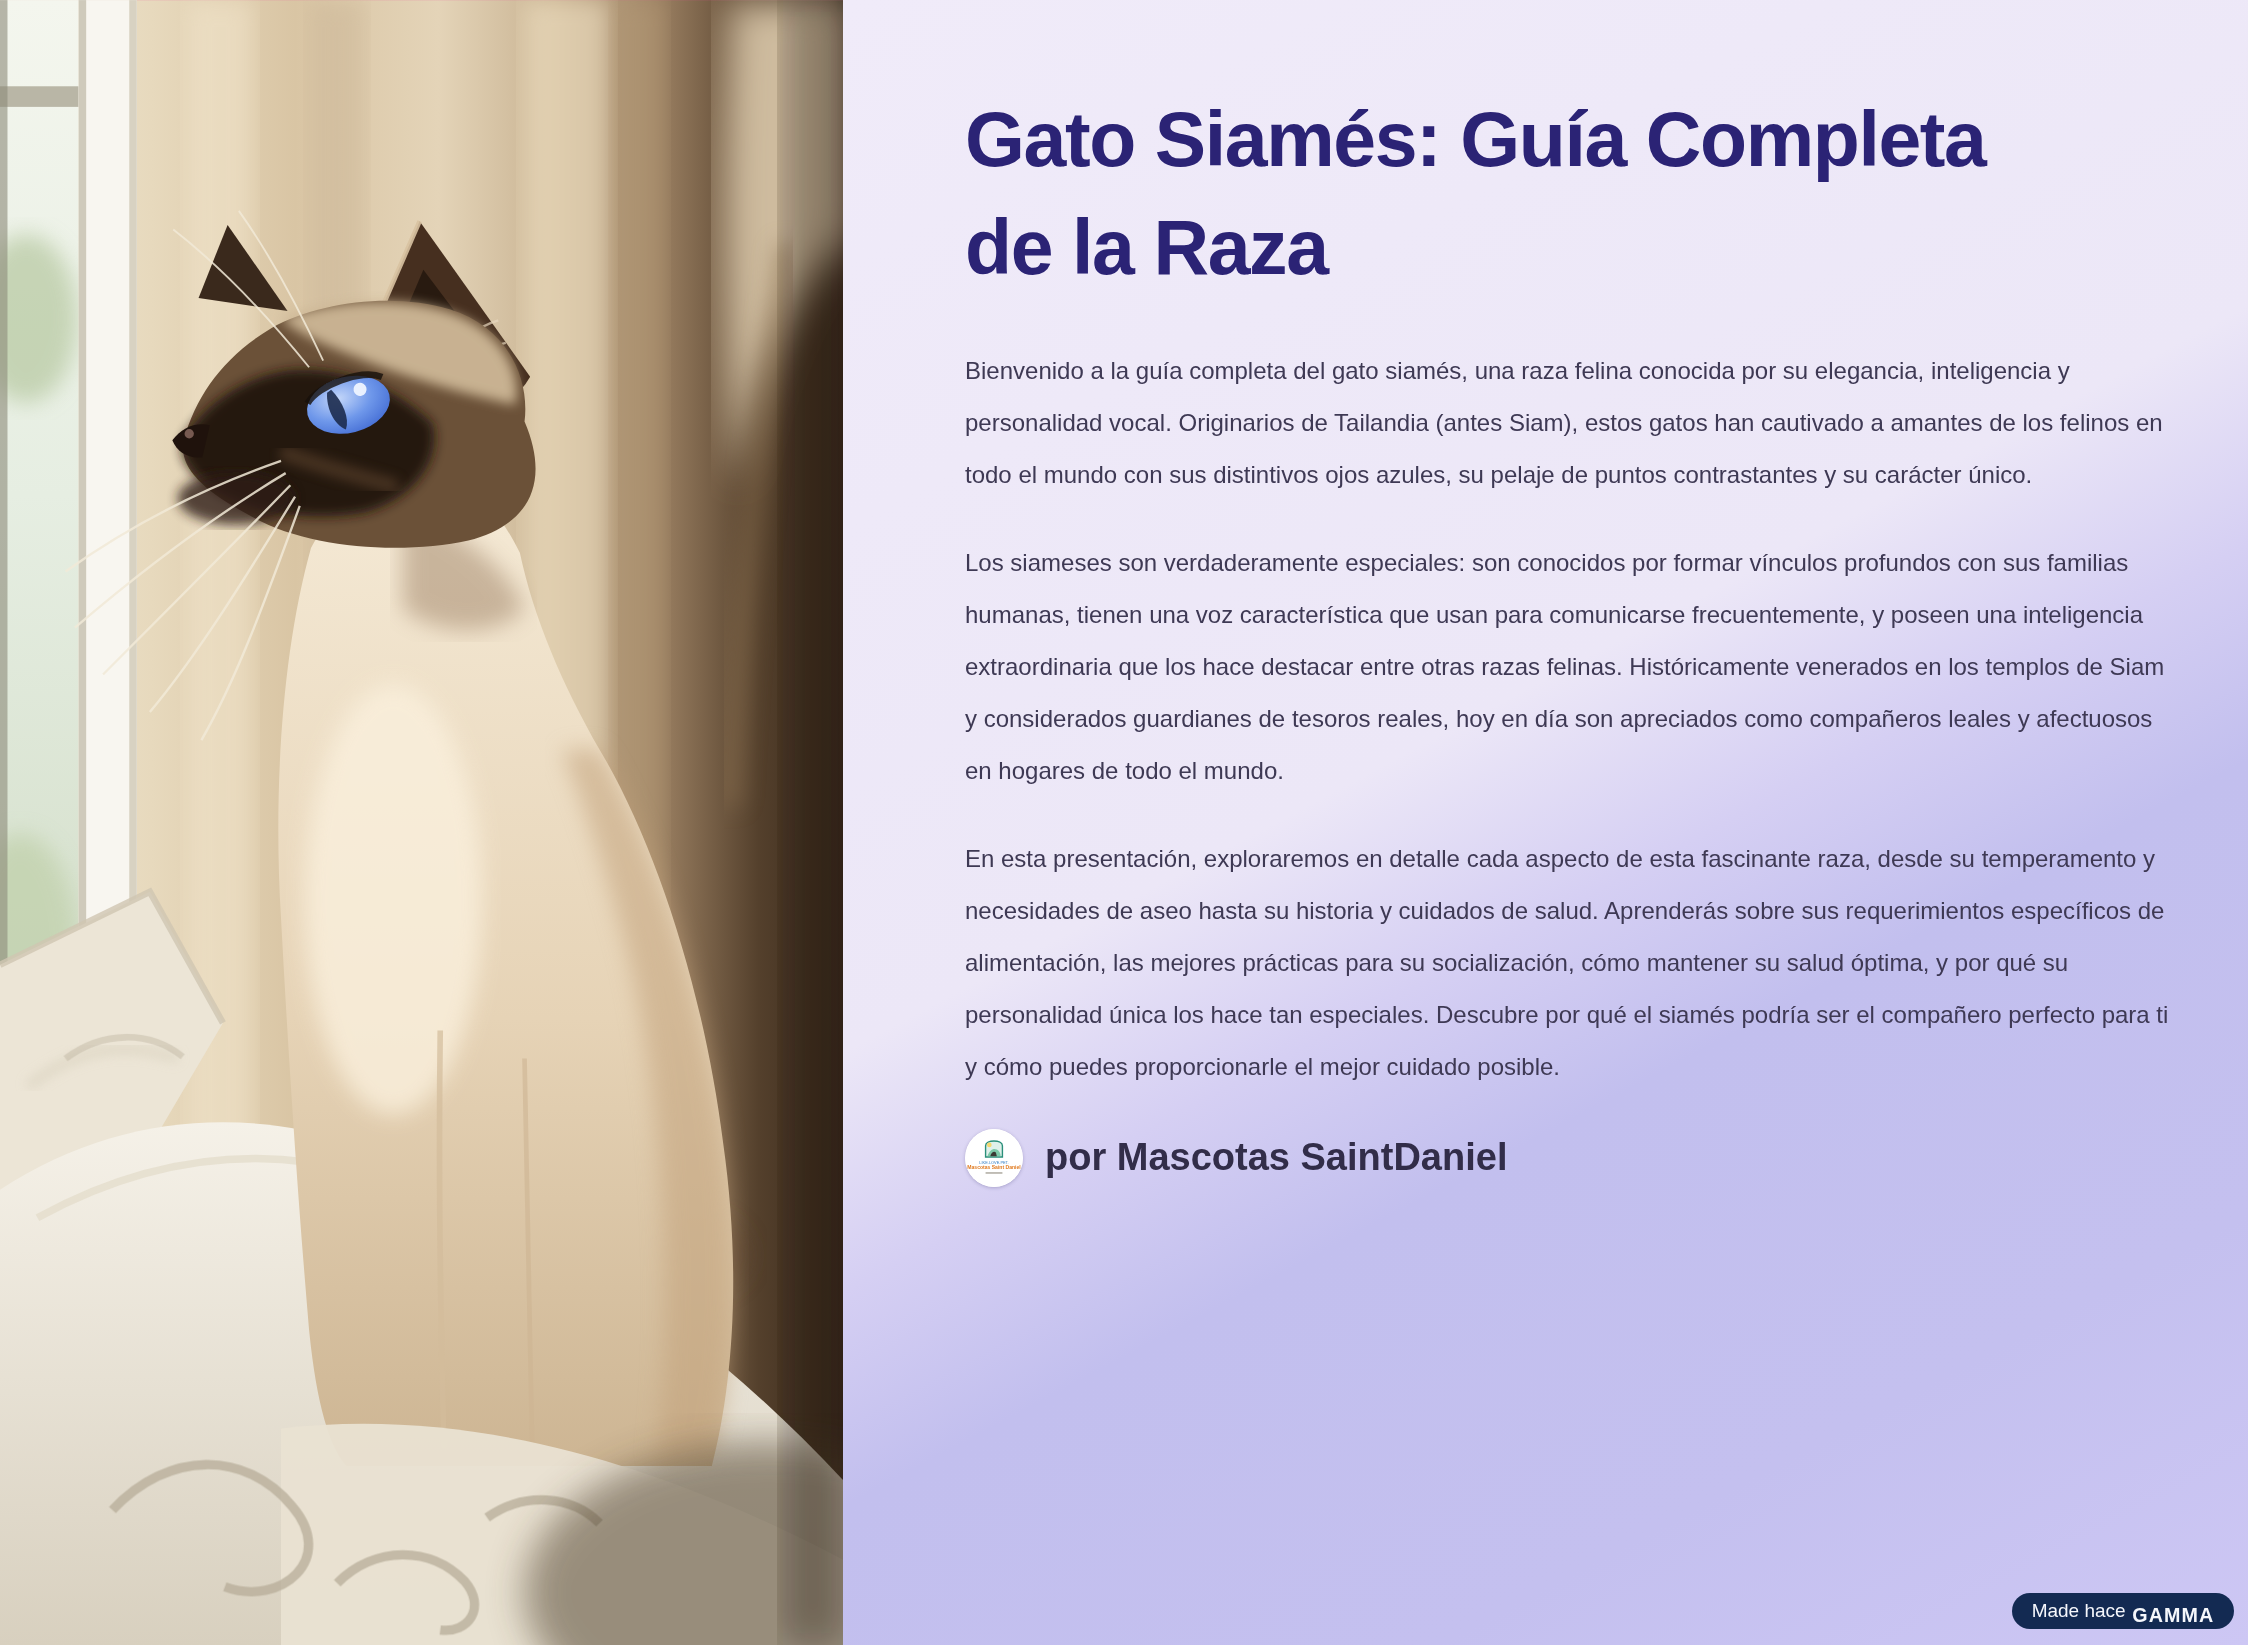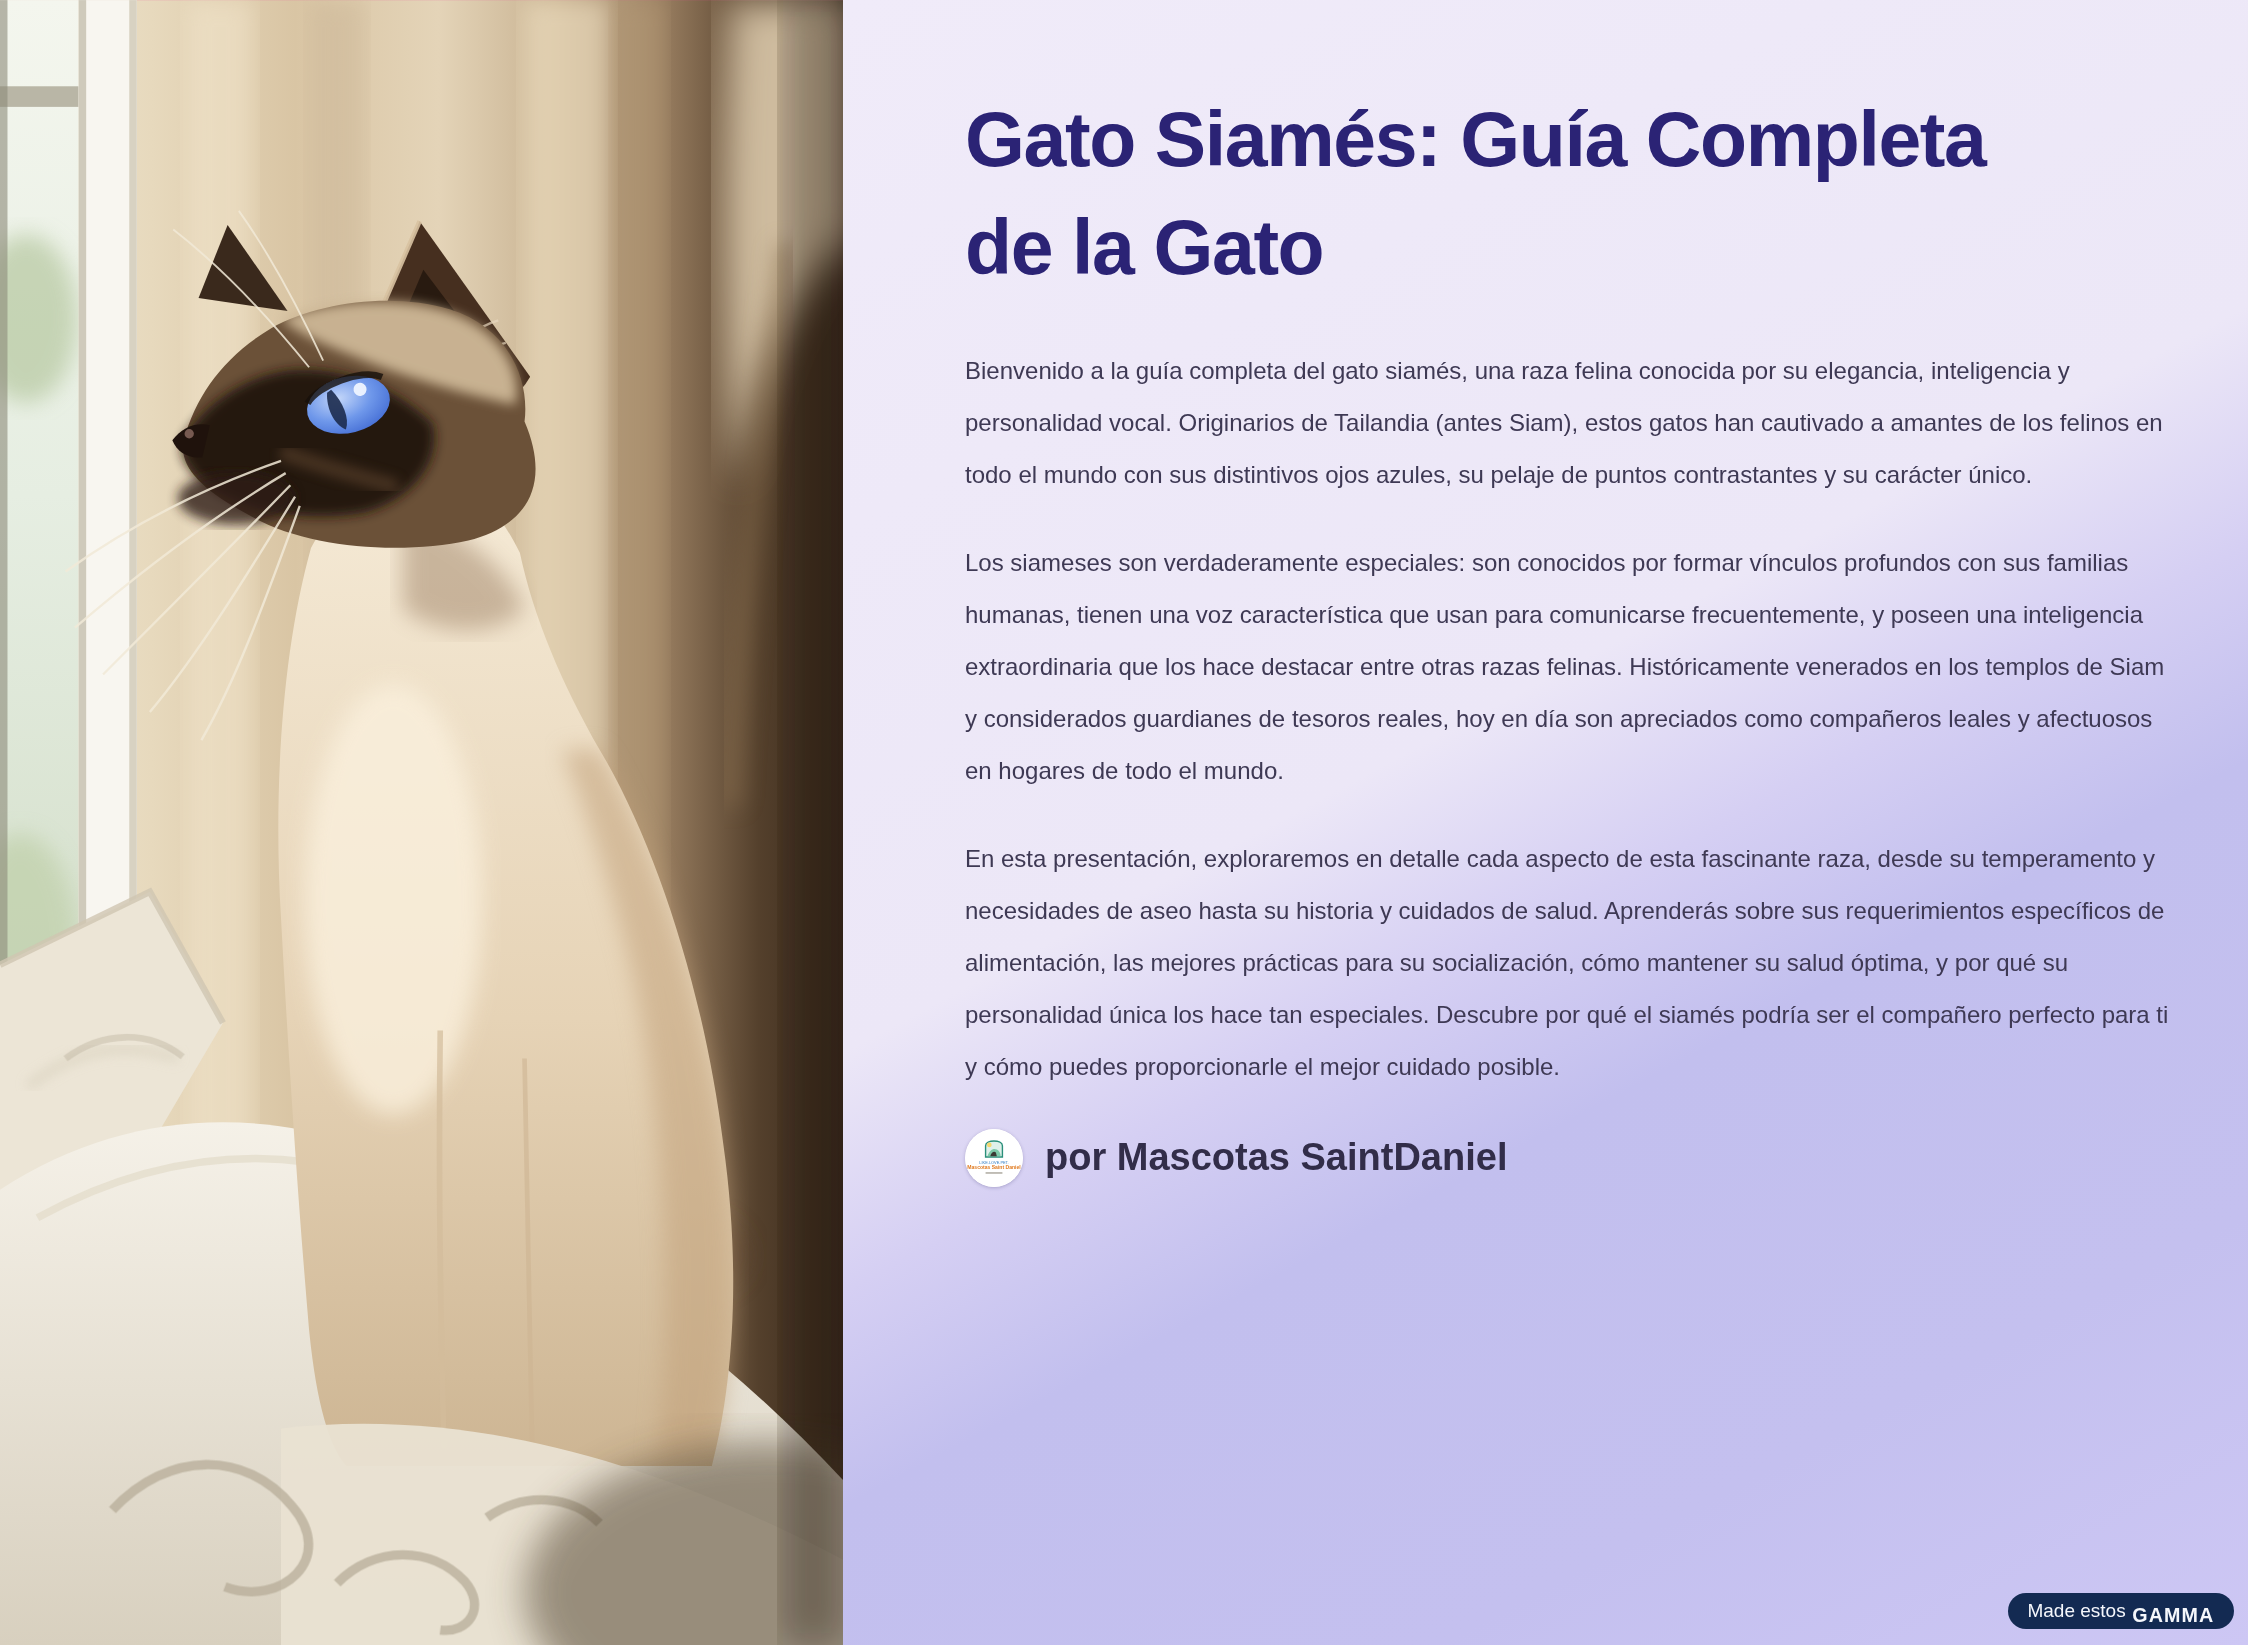--- a/index.html
+++ b/index.html
@@ -166,21 +166,21 @@
         <path d="M360,1690 C400,1650 460,1650 496,1688 C520,1716 500,1744 470,1740"></path>
         <path d="M520,1620 C560,1592 610,1596 640,1626"></path>
         <path d="M70,1130 C110,1100 160,1100 195,1128" stroke-width="7" opacity="0.5"></path>
       </g>
       <ellipse cx="820" cy="1700" rx="260" ry="160" fill="#4a3a28" opacity="0.5" filter="url(#b20)"></ellipse>
       <rect x="836" y="0" width="64" height="1756" fill="#241810" opacity="0.35" filter="url(#b20)"></rect>
     </svg>
   </div>
 
   <div class="panel">
-    <h1 class="title"><span>Gato Siamés: Guía Completa</span><br><span>de la Gato</span></h1>
+    <h1 class="title"><span>Gato Siamés: Guía Completa</span><br><span>de la Raza</span></h1>
 
     <div class="body-copy">
       <p>Bienvenido a la guía completa del gato siamés, una raza felina conocida por su elegancia, inteligencia y personalidad vocal. Originarios de Tailandia (antes Siam), estos gatos han cautivado a amantes de los felinos en todo el mundo con sus distintivos ojos azules, su pelaje de puntos contrastantes y su carácter único.</p>
       <p>Los siameses son verdaderamente especiales: son conocidos por formar vínculos profundos con sus familias humanas, tienen una voz característica que usan para comunicarse frecuentemente, y poseen una inteligencia extraordinaria que los hace destacar entre otras razas felinas. Históricamente venerados en los templos de Siam y considerados guardianes de tesoros reales, hoy en día son apreciados como compañeros leales y afectuosos en hogares de todo el mundo.</p>
       <p>En esta presentación, exploraremos en detalle cada aspecto de esta fascinante raza, desde su temperamento y necesidades de aseo hasta su historia y cuidados de salud. Aprenderás sobre sus requerimientos específicos de alimentación, las mejores prácticas para su socialización, cómo mantener su salud óptima, y por qué su personalidad única los hace tan especiales. Descubre por qué el siamés podría ser el compañero perfecto para ti y cómo puedes proporcionarle el mejor cuidado posible.</p>
     </div>
 
     <div class="byline">
       <div class="avatar">
         <svg viewBox="0 0 62 62" width="58" height="58">
@@ -192,18 +192,18 @@
           <text x="31" y="37" text-anchor="middle" font-size="4.2" fill="#2d7bc4" font-family="Liberation Sans, sans-serif">LIKE.LOVE.PET.</text>
           <text x="31" y="43" text-anchor="middle" font-size="5.4" font-weight="bold" fill="#e07a1f" font-family="Liberation Sans, sans-serif">Mascotas Saint Daniel</text>
           <path d="M22,47 H40" stroke="#8b8577" stroke-width="1.6" opacity="0.7"></path>
         </svg>
       </div>
       <span class="byline-text">por Mascotas SaintDaniel</span>
     </div>
   </div>
 
   <div class="badge">
-    <span>Made estos</span>
+    <span>Made hace</span>
     <span class="brand">GAMMA</span>
   </div>
 
 </div>
 
 
 </body></html>

